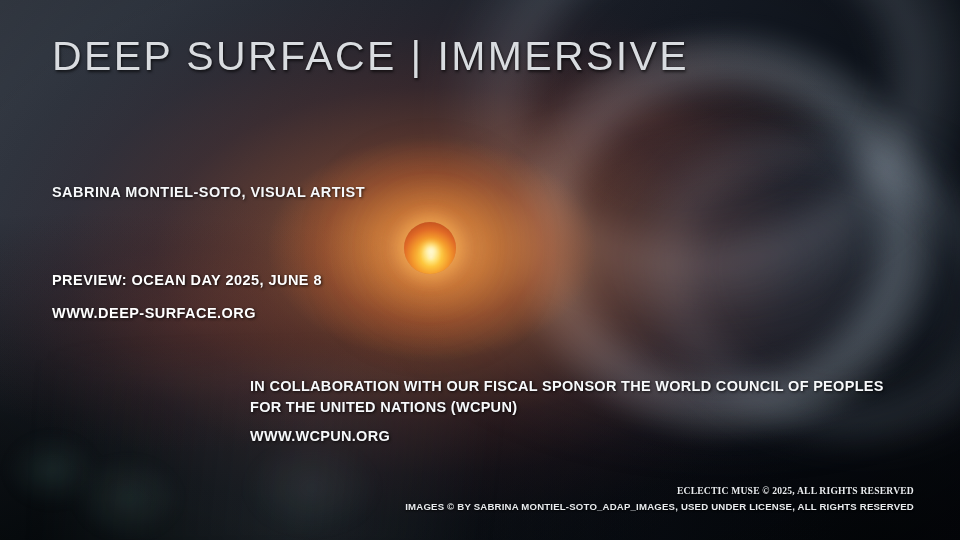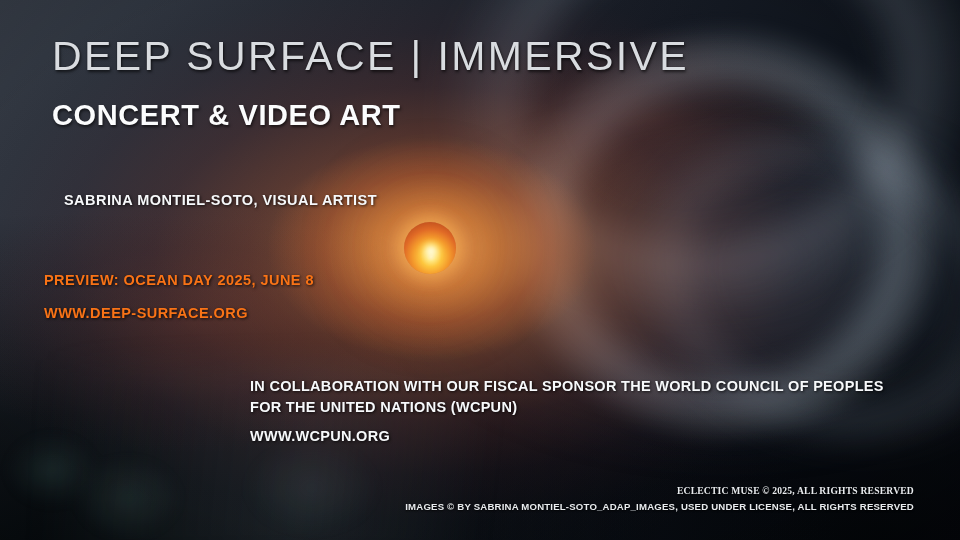--- a/index.html
+++ b/index.html
@@ -212,29 +212,29 @@
     position: absolute;
     left: 52px;
     font-size: 14.5px;
     font-weight: 600;
     letter-spacing: 0.45px;
     color: #f6f8fa;
     text-shadow: 1px 1px 3px rgba(0,0,0,0.75);
     white-space: nowrap;
   }
   .credit-1 { top: 169px; }
-  .credit-2 { top: 192px; margin-left: 12px; }
+  .credit-2 { top: 184px; }
 
   .preview-line {
     position: absolute;
-    left: 44px;
+    left: 52px;
     font-size: 14.5px;
     font-weight: 600;
     letter-spacing: 0.45px;
-    color: #f97316;
+    color: #ffffff;
     text-shadow: 1px 1px 3px rgba(0,0,0,0.78);
     white-space: nowrap;
   }
   .preview-1 { top: 272px; }
   .preview-2 { top: 305px; }
 
   .collab {
     position: absolute;
     left: 250px;
     font-size: 14.5px;
@@ -279,21 +279,20 @@
   <div class="bg-layer bg-glow-tight"></div>
   <div class="bg-layer bg-glow-spill"></div>
   <div class="orb"></div>
   <div class="orb-core"></div>
   <div class="bg-layer bg-vignette"></div>
 
   <div class="text-layer">
 
     <div class="title-main">DEEP SURFACE | IMMERSIVE</div>
 
-    <div class="title-sub">CONCERT &amp; VIDEO ART</div>
 
 
     <div class="credit credit-2">SABRINA MONTIEL-SOTO, VISUAL ARTIST</div>
 
     <div class="preview-line preview-1">PREVIEW: OCEAN DAY 2025, JUNE 8</div>
 
     <div class="preview-line preview-2">WWW.DEEP-SURFACE.ORG</div>
 
     <div class="collab collab-1">IN COLLABORATION WITH OUR FISCAL SPONSOR THE WORLD COUNCIL OF PEOPLES</div>
 

